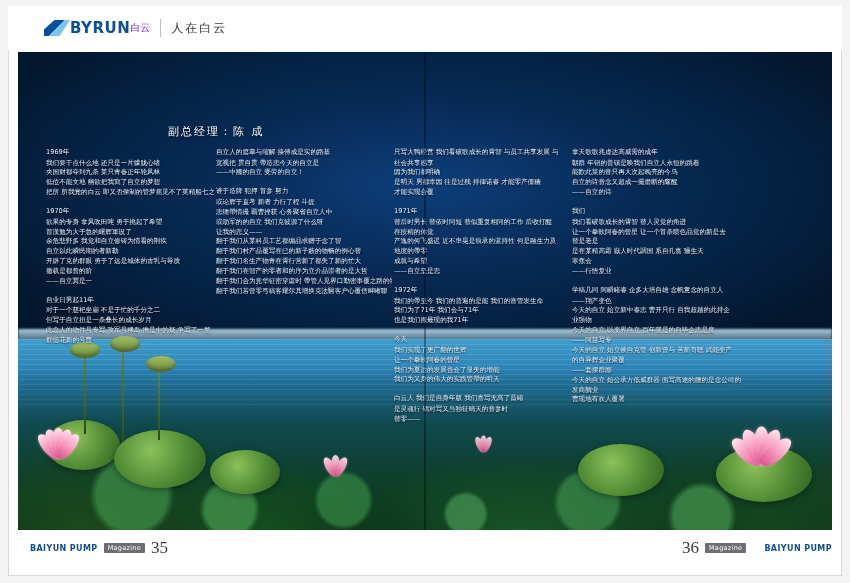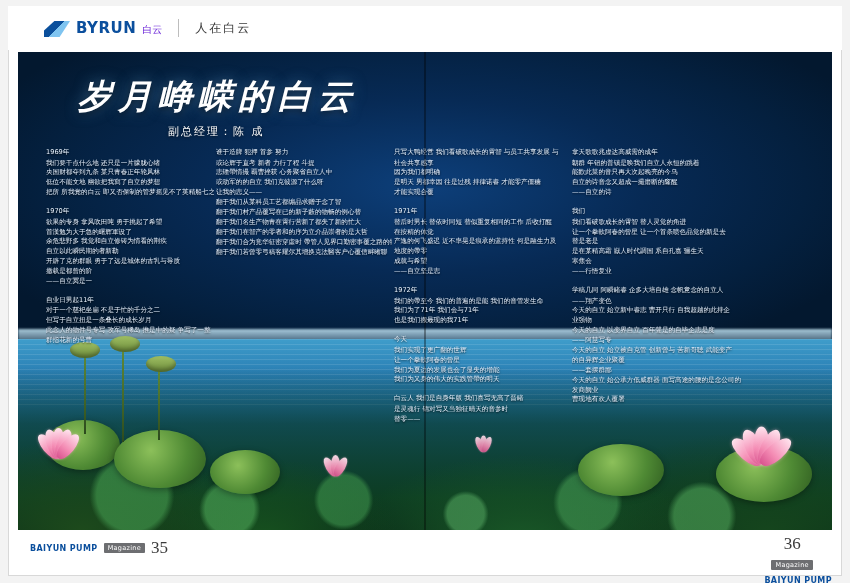--- a/index.html
+++ b/index.html
@@ -24,21 +24,21 @@
   }
   
   .header{
     position:absolute;left:8px;top:6px;width:834px;height:44px;
     display:flex;align-items:center;
     box-sizing:border-box;
     padding-left:36px;
     background:#ffffff;
   }
   .logo{
-    display:flex;align-items:flex-end;gap:6px;
+    display:flex;align-items:center;gap:0;
   }
   .logo-mark{
     width:26px;height:16px;
     background:
       linear-gradient(135deg,#0a4f9c 0%,#0a4f9c 48%,#7fc4f0 50%,#7fc4f0 100%);
     clip-path:polygon(0 60%,40% 0,100% 0,60% 100%,0 100%);
   }
   .logo-text{
     font-size:15px;font-weight:bold;color:#0b4f9d;letter-spacing:.5px;
   }
@@ -193,21 +193,21 @@
   .col-4 .line,.col-4 .stanza-head{font-size:6.6px;}
 
   
   .footer{
     position:absolute;left:18px;top:534px;width:814px;height:28px;
   }
   .foot-left{
     position:absolute;left:0;top:0;display:flex;align-items:center;gap:6px;height:28px;
   }
   .foot-right{
-    position:absolute;right:0;top:0;display:flex;align-items:center;gap:6px;height:28px;flex-direction:column;
+    position:absolute;right:0;top:0;display:flex;align-items:center;gap:6px;height:28px;
   }
   .foot-logo{
     font-size:8px;font-weight:bold;color:#0b4f9d;letter-spacing:.4px;padding-left:12px;
   }
   .mag-chip{
     font-size:6.5px;color:#ffffff;background:#6d6e71;padding:1px 4px;border-radius:1px;letter-spacing:.3px;
   }
   .mag-chip-alt{
     font-size:6.5px;color:#ffffff;background:#6d6e71;padding:1px 4px;border-radius:1px;letter-spacing:.3px;
   }
@@ -283,21 +283,20 @@
     </div>
     <div class="lotus lotus-mid2">
       <div class="lotus-petals">
         <span style="transform:rotate(-25deg) scale(.55)"></span>
         <span style="transform:rotate(0deg) scale(.55)"></span>
         <span style="transform:rotate(25deg) scale(.55)"></span>
       </div>
     </div>
 
     <div class="content">
-      <div class="title">岁月峥嵘的白云</div>
       <div class="subtitle">副总经理：陈  成</div>
 
       <div class="cols">
 
         <div class="col col-1">
           <div class="stanza">
             <div class="stanza-head">1969年</div>
             <div class="line">我们要干点什么地  还只是一片朦胧心绪</div>
             <div class="line">央国财都夺到九条  某只青春正年轮风林</div>
             <div class="line">低位不能文地   幽欲把我寫了自立的梦想</div>
@@ -316,20 +315,25 @@
           <div class="stanza">
             <div class="stanza-head">自业日男起11年</div>
             <div class="line">对于一个慈祀坐扁   不是于忙的千分之二</div>
             <div class="line">但写于自立扭是一条叠长的成长岁月</div>
             <div class="line">此念人的物件号专写   攻军号稀岛   推是中的疑   争写了一整</div>
             <div class="line">群指花新的号曹</div>
           </div>
         </div>
 
         <div class="col col-2">
+          <div class="stanza">
+            <div class="stanza-head">自立人的篇章与缩解   接傅成是实的路基</div>
+            <div class="line">宽视把   贯自贯   帶造志今天的自立是</div>
+            <div class="line">——中國的自立   受劳的自立！</div>
+          </div>
           <div class="stanza">
             <div class="stanza-head">谁于造牌  犯押  首参  努力</div>
             <div class="line">或论辉于直考  新者   力行了程   斗提</div>
             <div class="line">志锺帶情撮   覇曹挫获   心务聚省自立人中</div>
             <div class="line">或动军的的自立   我们克彼源了什么呀</div>
             <div class="line">让我的志义——</div>
             <div class="line">翻于我们从某科员工艺都煽品求赠于念了智</div>
             <div class="line">翻于我们村产品覆写在已的新子藪的物畅的例心替</div>
             <div class="line">翻于我们名生产物青在霄行营新了都失了新的忙大</div>
             <div class="line">翻于我们在智产的零者和的序为立介品崇者的是大哲</div>

